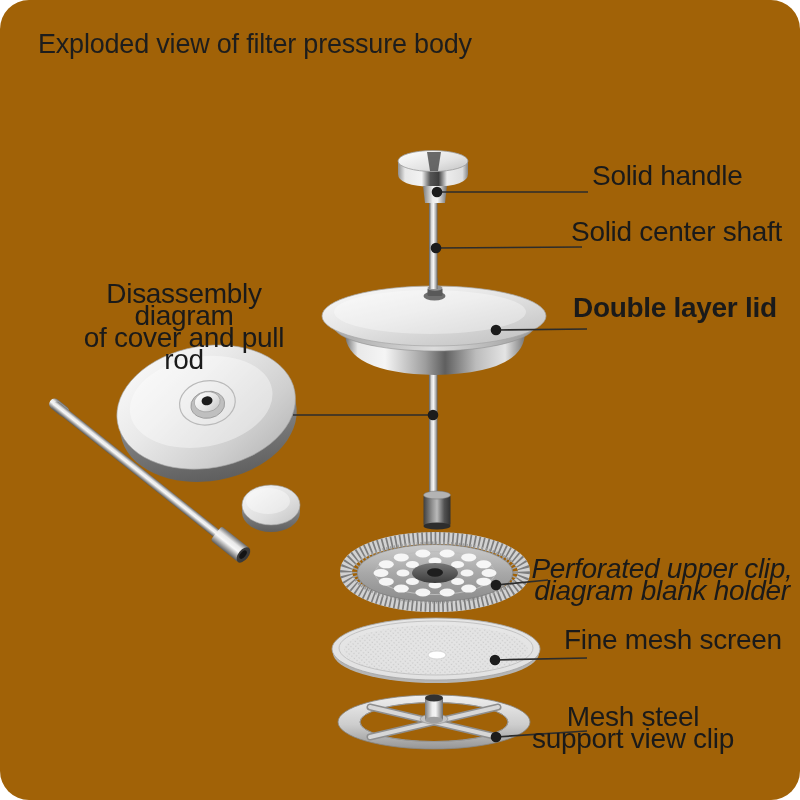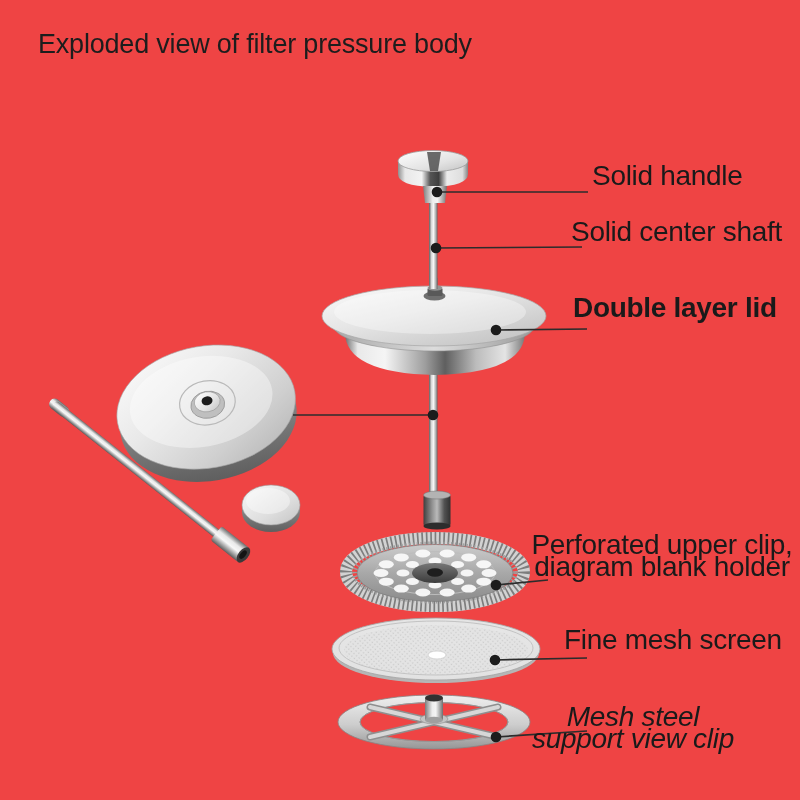--- a/index.html
+++ b/index.html
@@ -1,18 +1,18 @@
 <!DOCTYPE html>
 <html><head>
 <meta charset="utf-8">
 <style>
   html,body{margin:0;padding:0;background:#ffffff;}
   .stage{
-    position:relative;width:800px;height:800px;background:#ef4444;overflow:hidden;
-    font-family:"Liberation Sans", sans-serif;color:#1a1a1a;
+    position:relative;width:800px;height:800px;background:#a16207;overflow:hidden;
+    font-family:"Liberation Sans", sans-serif;color:#1a1a1a;border-radius:29px;
   }
   .stage svg{position:absolute;left:0;top:0;}
   .title{
     position:absolute;left:38px;top:29px;font-size:27px;letter-spacing:-0.2px;
     color:#1d1d1d;white-space:nowrap;
   }
   .callout{
     position:absolute;font-size:28px;letter-spacing:-0.3px;color:#1a1a1a;
     white-space:nowrap;line-height:22px;
   }
@@ -264,26 +264,30 @@
 </svg>
 
 <div class="title">Exploded view of filter pressure body</div>
 
 <div class="callout" style="left:592px;top:165px;">Solid handle</div>
 
 <div class="callout" style="left:571px;top:221px;">Solid center shaft</div>
 
 <div class="callout" style="left:573px;top:297px;font-weight:bold;">Double layer lid</div>
 
-
-<div class="callout center" style="left:528px;top:534px;width:268px;">
+<div class="callout center" style="left:62px;top:283px;width:244px;">
+  <span>Disassembly diagram</span><br>
+  <span>of cover and pull rod</span>
+</div>
+
+<div class="callout center" style="left:528px;top:558px;width:268px;font-style:italic;">
   <span>Perforated upper clip,</span><br>
   <span>diagram blank holder</span>
 </div>
 
 <div class="callout" style="left:564px;top:629px;">Fine mesh screen</div>
 
-<div class="callout center" style="left:528px;top:706px;width:210px;font-style:italic;">
+<div class="callout center" style="left:528px;top:706px;width:210px;">
   <span>Mesh steel</span><br>
   <span>support view clip</span>
 </div>
 
 </div>
 
 </body></html>

